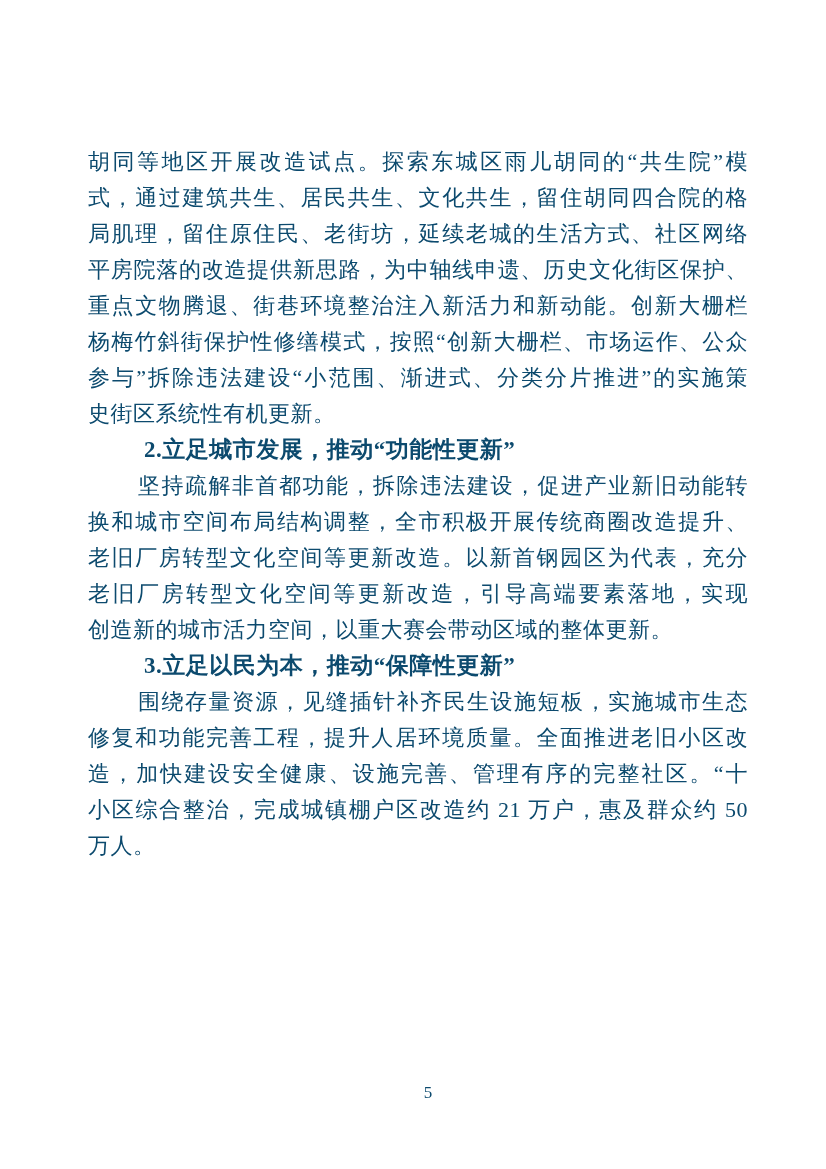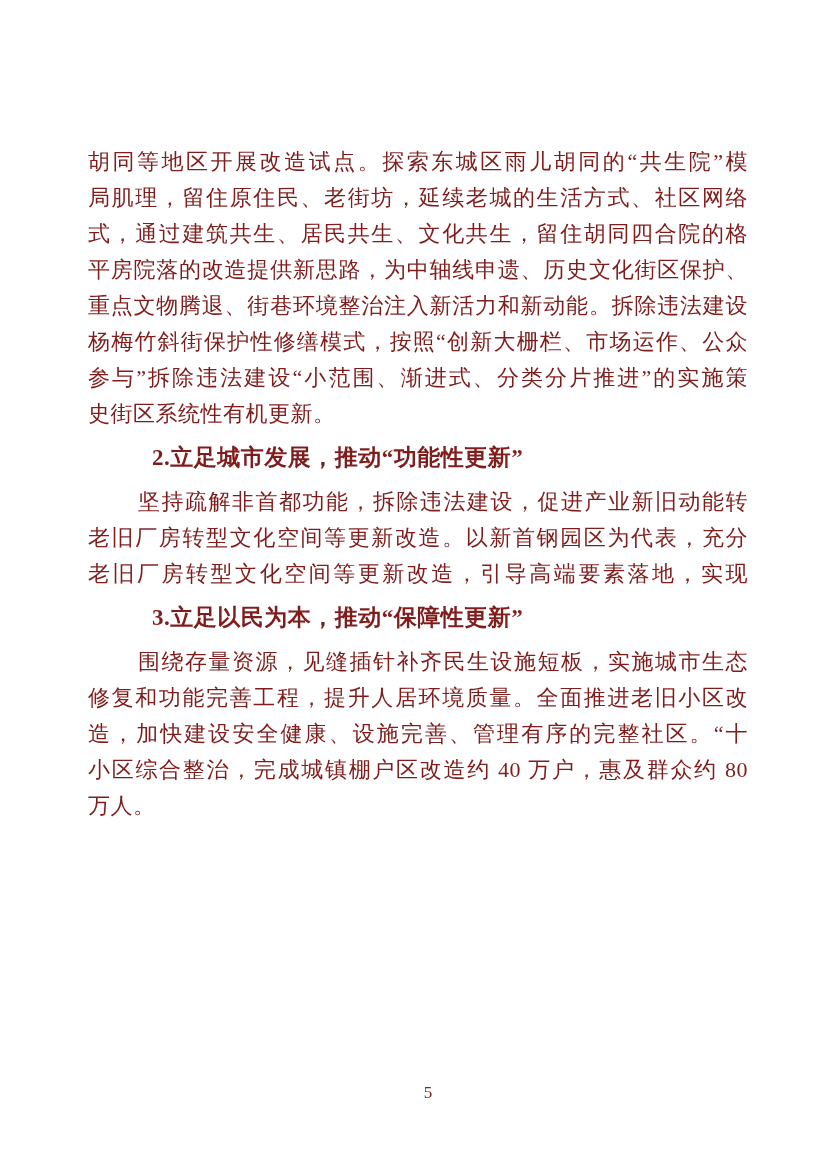--- a/index.html
+++ b/index.html
@@ -7,21 +7,21 @@
     padding: 0;
     background: #ffffff;
   }
   .page {
     position: relative;
     width: 826px;
     height: 1169px;
     background: #ffffff;
     overflow: hidden;
     font-family: "Liberation Serif", "DejaVu Serif", serif;
-    color: #7f1d1d;
+    color: #0c4a6e;
   }
   .content {
     position: absolute;
     left: 88px;
     top: 144px;
     width: 660px;
   }
   .line {
     height: 36px;
     line-height: 36px;
@@ -38,21 +38,21 @@
   .line.last {
     text-align: center;
     text-align-last: left;
   }
   .heading {
     height: 36px;
     line-height: 36px;
     font-size: 23px;
     font-weight: bold;
     padding-left: 56px;
-    margin: 8px;
+    margin: 0;
     white-space: nowrap;
     letter-spacing: 0.5px;
   }
   .footer {
     position: absolute;
     top: 1083px;
     left: 98px;
     width: 660px;
     text-align: center;
   }
@@ -61,44 +61,46 @@
     line-height: 20px;
   }
 </style>
 </head>
 <body>
 
 <div class="page">
   <div class="content">
     <div class="para">
         <div class="line">胡同等地区开展改造试点。探索东城区雨儿胡同的“共生院”模</div>
+        <div class="line">式，通过建筑共生、居民共生、文化共生，留住胡同四合院的格</div>
         <div class="line">局肌理，留住原住民、老街坊，延续老城的生活方式、社区网络</div>
-        <div class="line">式，通过建筑共生、居民共生、文化共生，留住胡同四合院的格</div>
         <div class="line">平房院落的改造提供新思路，为中轴线申遗、历史文化街区保护、</div>
-        <div class="line">重点文物腾退、街巷环境整治注入新活力和新动能。拆除违法建设</div>
+        <div class="line">重点文物腾退、街巷环境整治注入新活力和新动能。创新大栅栏</div>
         <div class="line">杨梅竹斜街保护性修缮模式，按照“创新大栅栏、市场运作、公众</div>
         <div class="line">参与”拆除违法建设“小范围、渐进式、分类分片推进”的实施策</div>
         <div class="line last">史街区系统性有机更新。</div>
       </div>
 
     <h2 class="heading">2.立足城市发展，推动“功能性更新”</h2>
 
     <div class="para">
         <div class="line first">坚持疏解非首都功能，拆除违法建设，促进产业新旧动能转</div>
+        <div class="line">换和城市空间布局结构调整，全市积极开展传统商圈改造提升、</div>
         <div class="line">老旧厂房转型文化空间等更新改造。以新首钢园区为代表，充分</div>
         <div class="line">老旧厂房转型文化空间等更新改造，引导高端要素落地，实现</div>
+        <div class="line last">创造新的城市活力空间，以重大赛会带动区域的整体更新。</div>
       </div>
 
     <h2 class="heading">3.立足以民为本，推动“保障性更新”</h2>
 
     <div class="para">
         <div class="line first">围绕存量资源，见缝插针补齐民生设施短板，实施城市生态</div>
         <div class="line">修复和功能完善工程，提升人居环境质量。全面推进老旧小区改</div>
         <div class="line">造，加快建设安全健康、设施完善、管理有序的完整社区。“十</div>
-        <div class="line">小区综合整治，完成城镇棚户区改造约 40 万户，惠及群众约 80</div>
+        <div class="line">小区综合整治，完成城镇棚户区改造约 21 万户，惠及群众约 50</div>
         <div class="line last">万人。</div>
       </div>
   </div>
 
   <div class="footer">
     <span class="page-number">5</span>
   </div>
 </div>
 
 </body></html>

